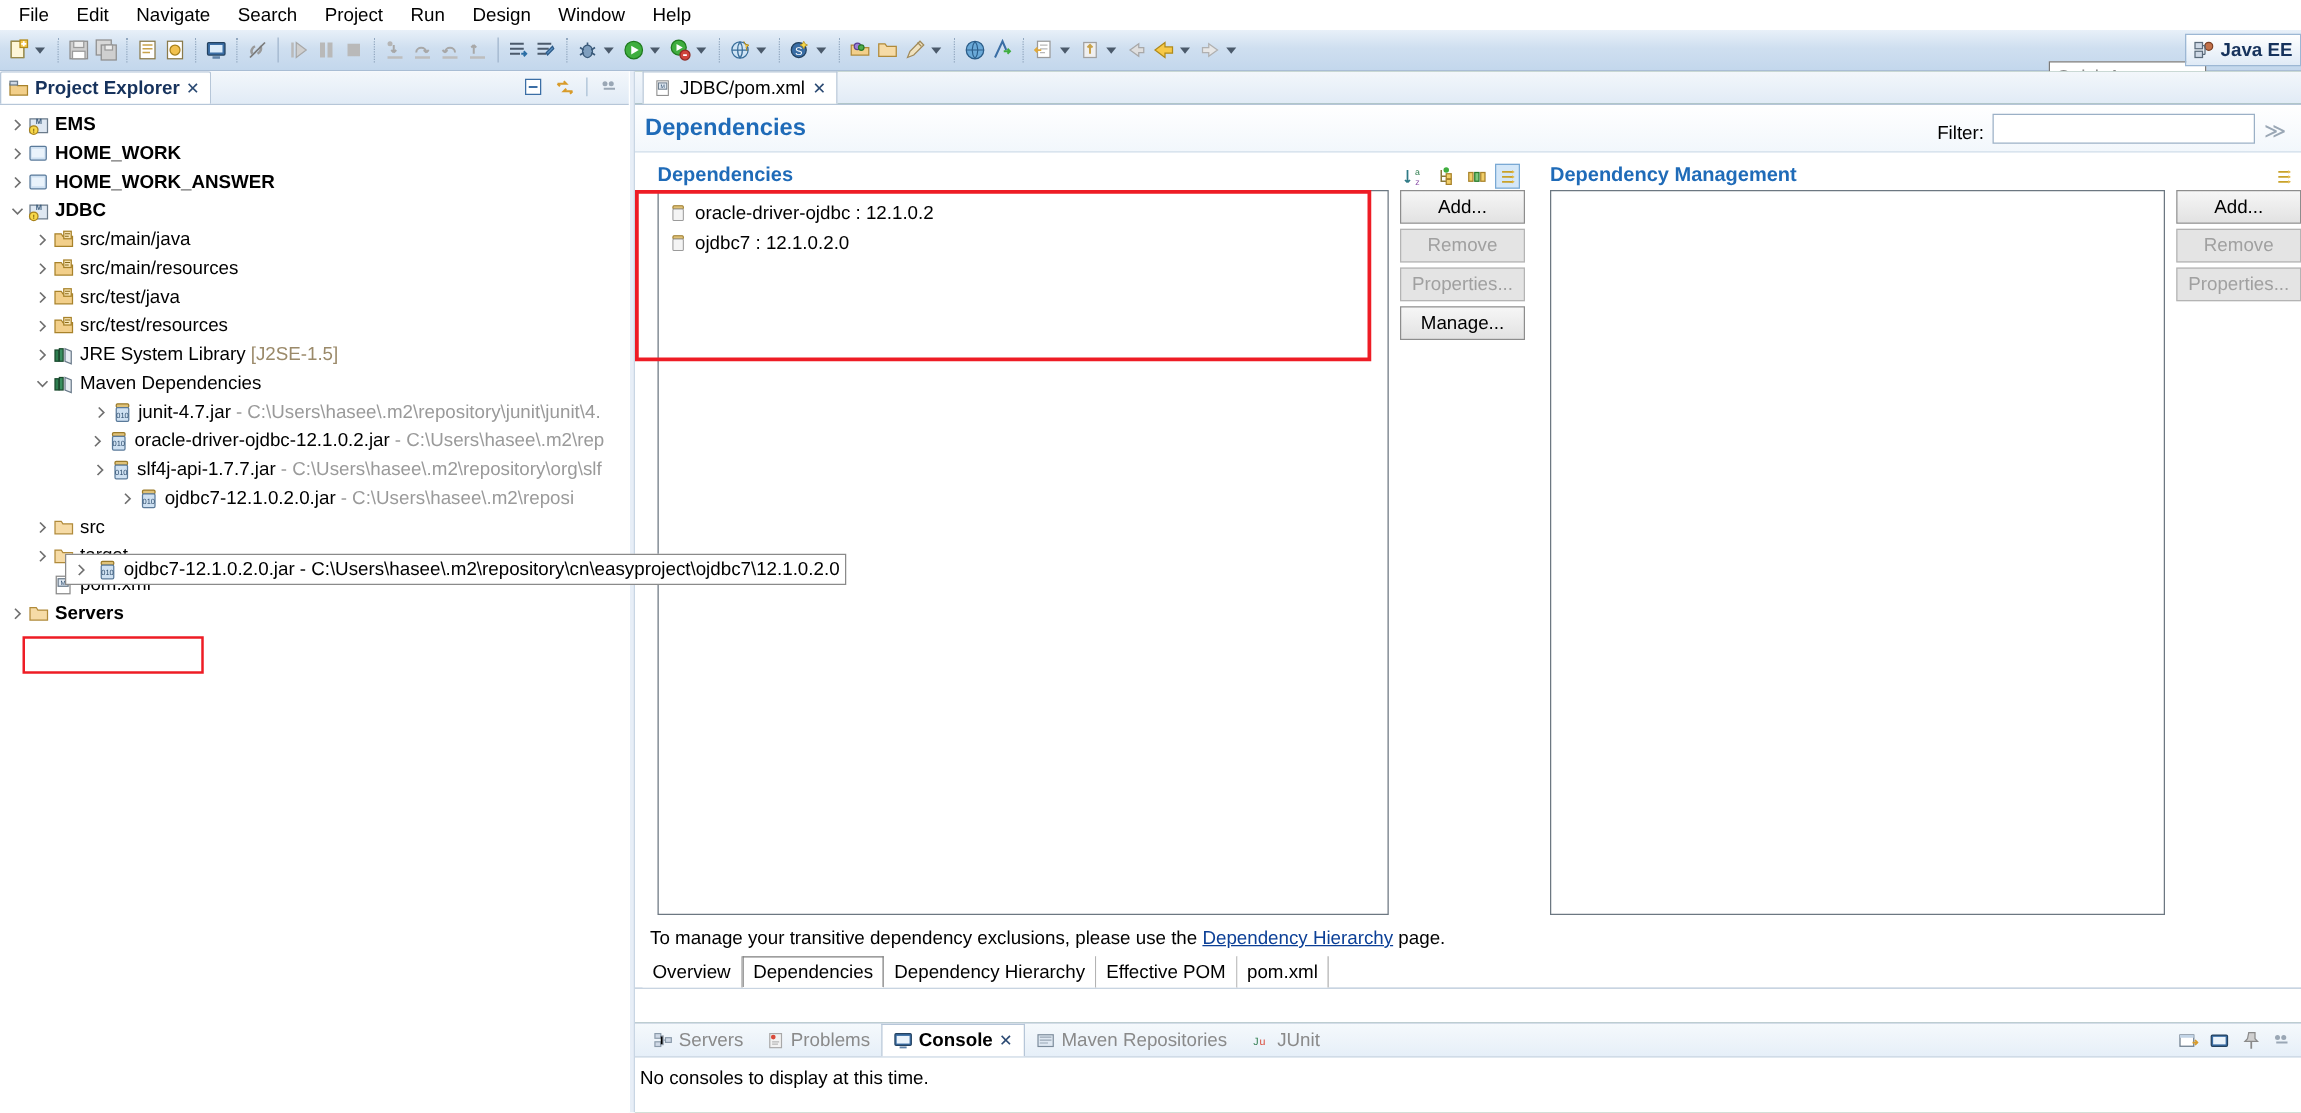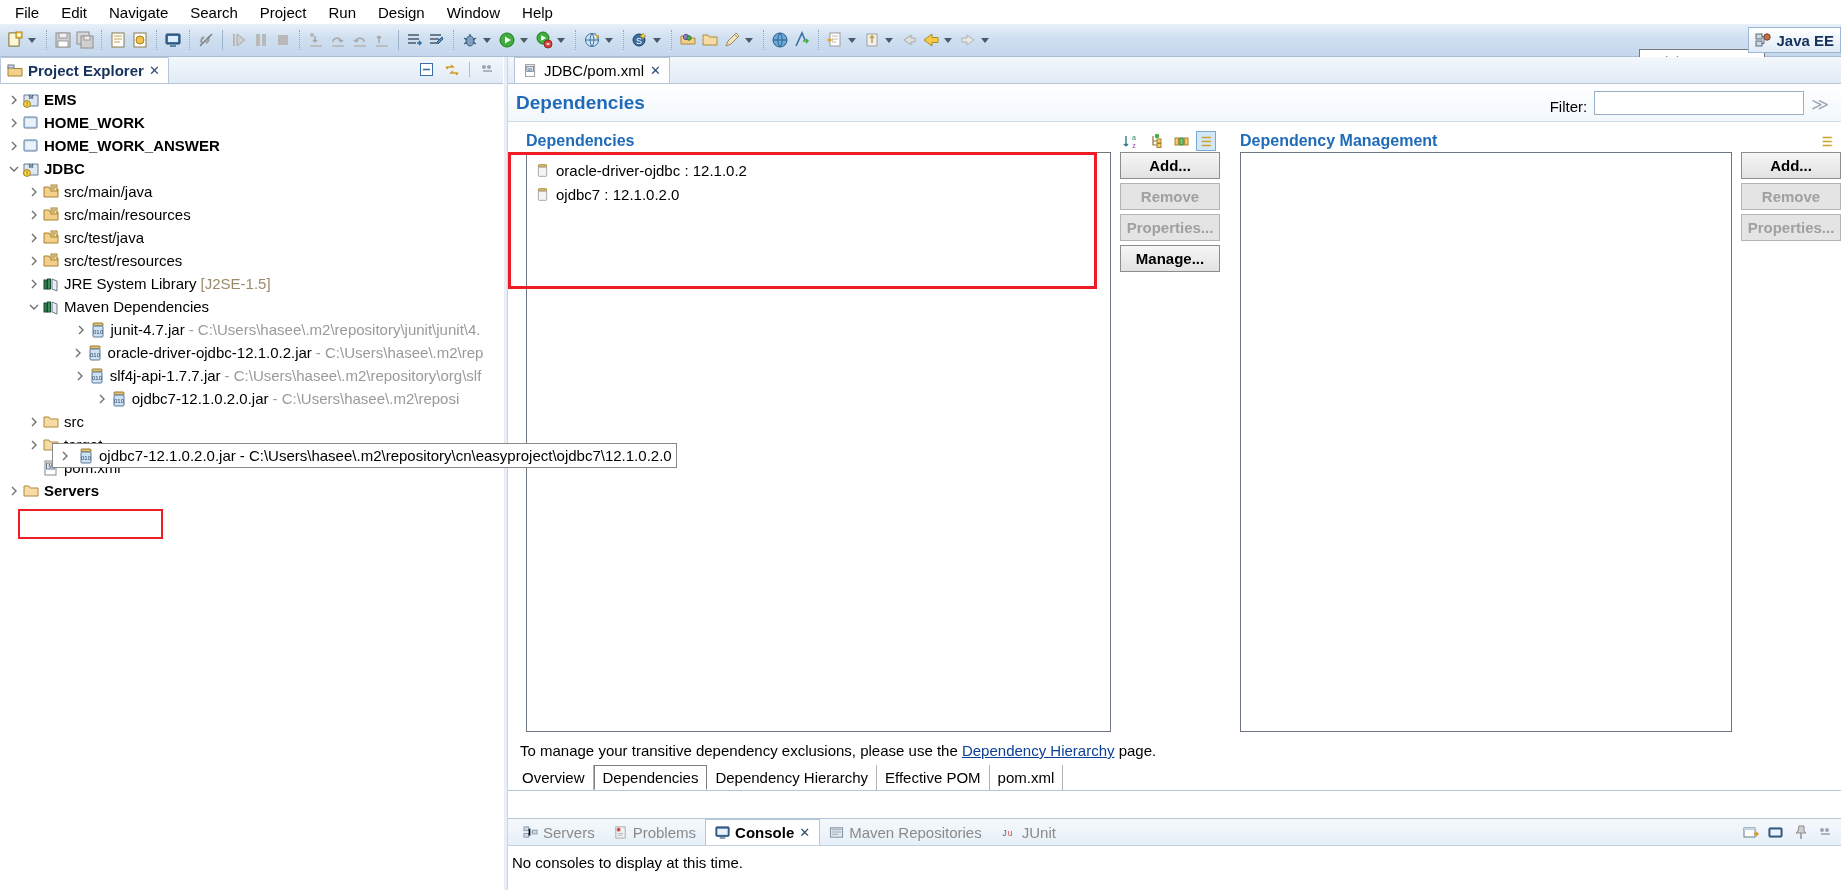--- a/index.html
+++ b/index.html
@@ -217,21 +217,21 @@
     display:flex; align-items:center; gap:6px;
     height: 24px; padding-left:4px; font-size:15px; white-space:nowrap;
   }
 
   .btn-col { width: 100px; flex:0 0 100px; display:flex; flex-direction:column; gap:4px; }
   .btn {
     height: 27px; width: 100px;
     background: linear-gradient(to bottom,#f6f6f6,#e2e2e2);
     border:1px solid #8d8d8d;
     font-size:15px; color:#000;
-    display:flex; align-items:center; justify-content:center;font-weight:bold;
+    display:flex; align-items:center; justify-content:center;
   }
   .btn.disabled { color:#a0a0a0; background:#e4e4e4; border-color:#b4b4b4; }
 
   .red-box-deps {
     position:absolute;
     left: 0px; top: 22px;
     width: 589px; height: 137px;
     border: 3px solid #ee1c25;
     z-index: 25; pointer-events:none;
   }

